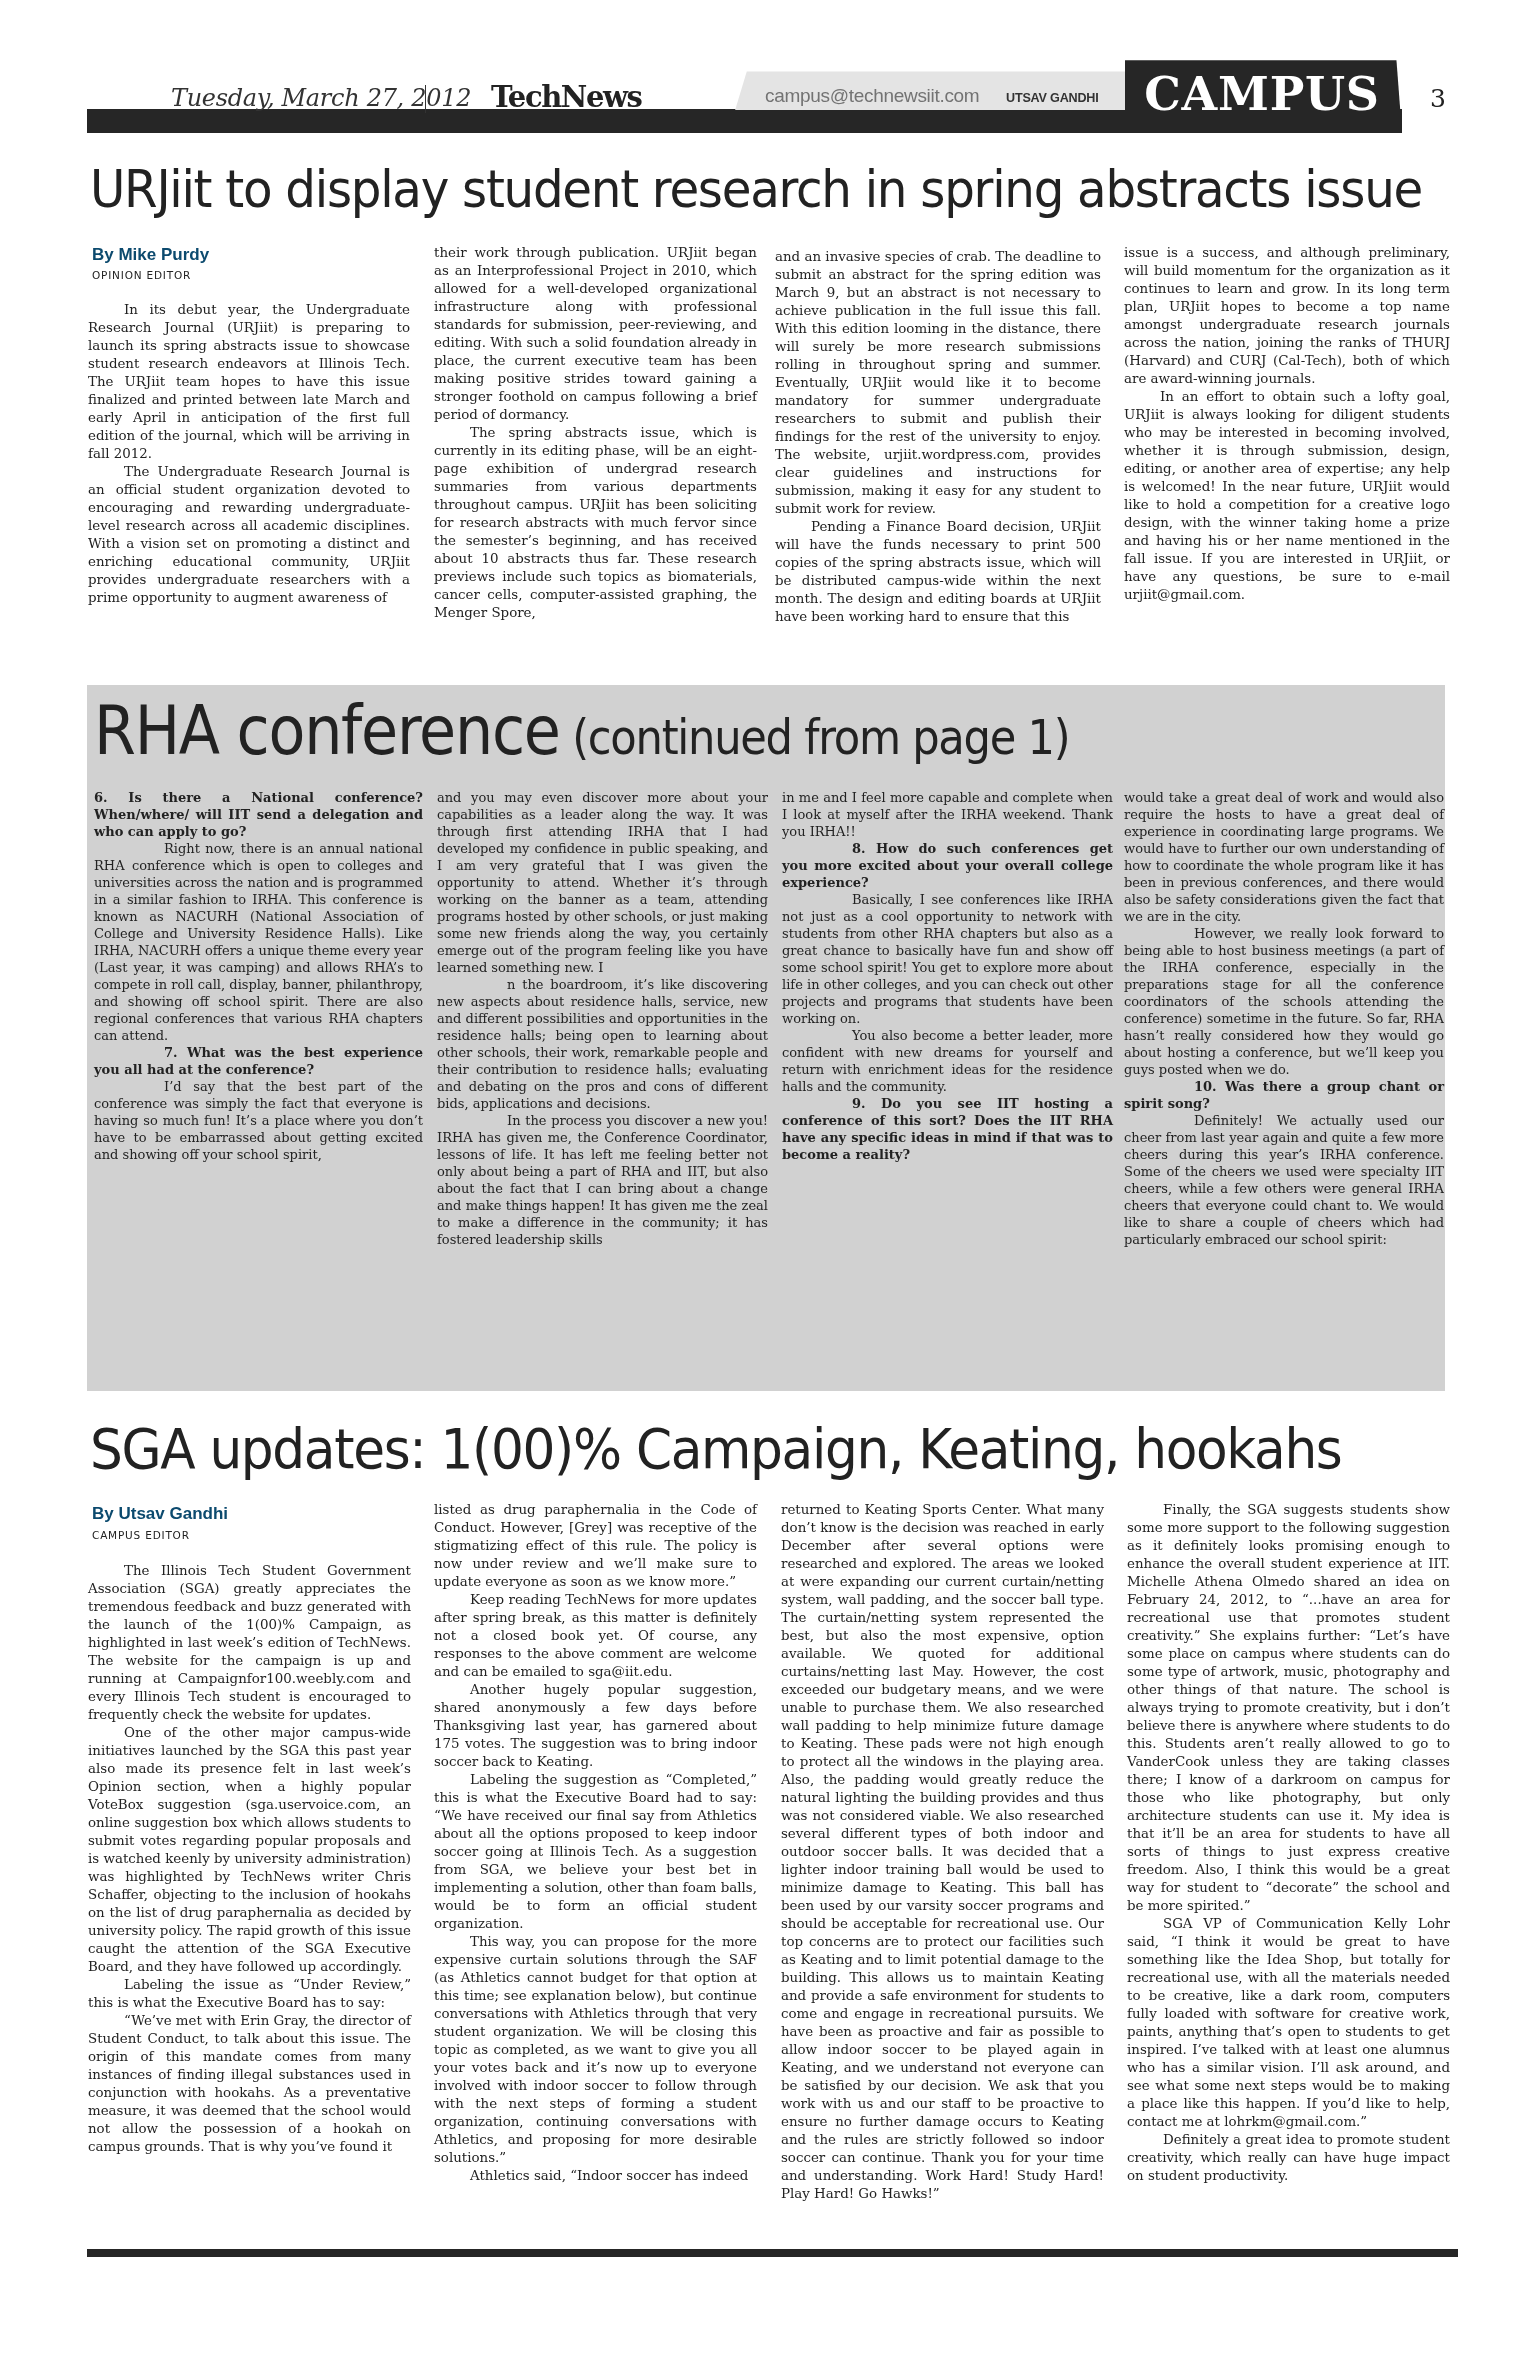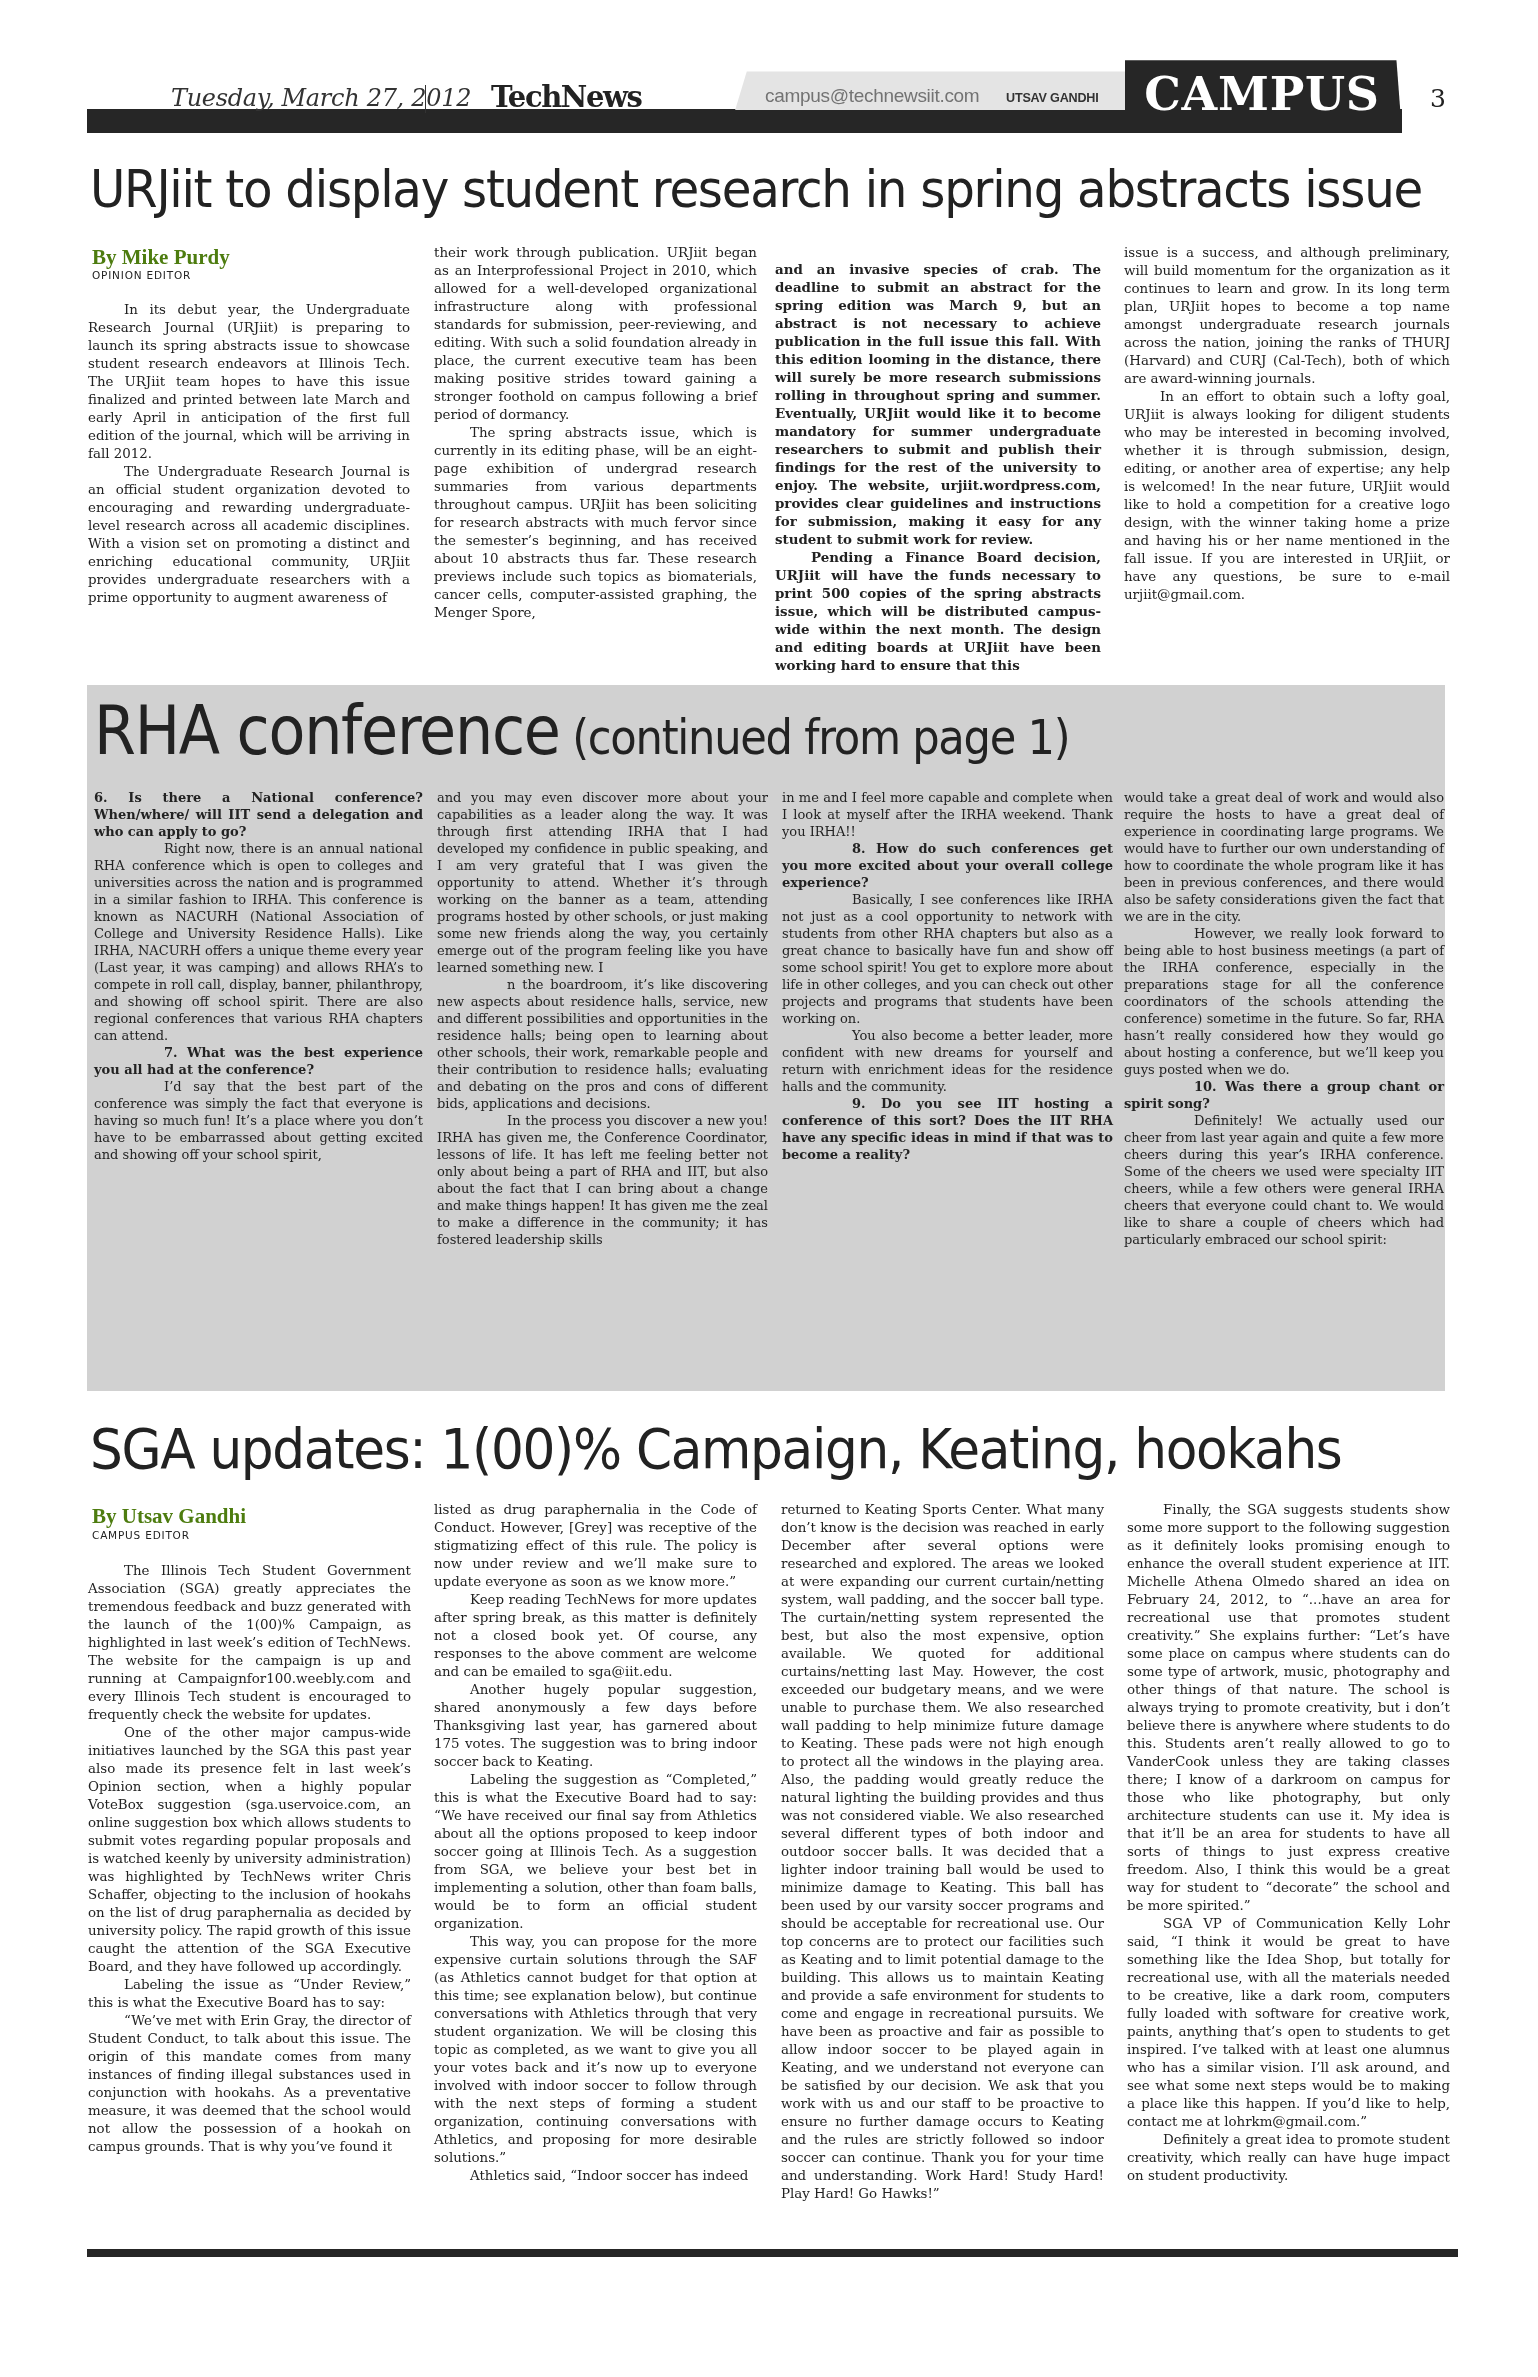--- a/index.html
+++ b/index.html
@@ -20,21 +20,21 @@
   .mh-page { position: absolute; left: 1343px; top: 14px; font-family: "DejaVu Serif", serif; font-size: 25px; color: #222; }
 
   
   .headline { position: absolute; font-family: "DejaVu Sans", sans-serif; color: #222; white-space: nowrap; letter-spacing: -1.4px; }
   .h1 { left: 90px; top: 159px; font-size: 52px; transform-origin: left top; transform: scaleX(0.93); }
   .h2 { left: 94px; top: 692px; font-size: 67px; transform-origin: left top; transform: scaleX(0.9); }
   .h2 .sub { font-size: 48px; margin-left: 14px; }
   .h3 { left: 90px; top: 1417px; font-size: 55px; transform-origin: left top; transform: scaleX(0.94); }
 
   
-  .byline { position: absolute; font-family: Liberation Serif, serif; font-weight: bold; font-size: 21px; color: #4d7c0f; }
+  .byline { position: absolute; font-family: Liberation Sans, sans-serif; font-weight: bold; font-size: 17px; color: #0c4a6e; }
   .byline-role { position: absolute; font-family: "DejaVu Sans", sans-serif; font-size: 10.5px; color: #222; letter-spacing: 0.8px; }
 
   
   .col { position: absolute; font-family: "DejaVu Serif", serif; font-size: 13.4px; line-height: 18px; text-align: justify; color: #222; hyphens: auto; }
   .col p { margin: 0; text-indent: 36px; }
   .col p.q { font-weight: bold; }
   .col p.cont { text-indent: 0; }
 
   
   .rha-box { position: absolute; left: 87px; top: 685px; width: 1358px; height: 706px; background: #d1d1d1; }
@@ -65,21 +65,21 @@
   <div class="byline" style="left:92px;top:245px;">By Mike Purdy</div>
   <div class="byline-role" style="left:92px;top:269px;">OPINION EDITOR</div>
   <div class="col" style="left:88px;top:301px;width:322px;">
       <p>In its debut year, the Undergraduate Research Journal (URJiit) is preparing to launch its spring abstracts issue to showcase student research endeavors at Illinois Tech. The URJiit team hopes to have this issue finalized and printed between late March and early April in anticipation of the first full edition of the journal, which will be arriving in fall 2012.</p>
       <p>The Undergraduate Research Journal is an official student organization devoted to encouraging and rewarding undergraduate-level research across all academic disciplines. With a vision set on promoting a distinct and enriching educational community, URJiit provides undergraduate researchers with a prime opportunity to augment awareness of</p>
     </div>
   <div class="col" style="left:434px;top:244px;width:323px;">
       <p class="cont">their work through publication.  URJiit began as an Interprofessional Project in 2010, which allowed for a well-developed organizational infrastructure along with professional standards for submission, peer-reviewing, and editing. With such a solid foundation already in place, the current executive team has been making positive strides toward gaining a stronger foothold on campus following a brief period of dormancy.</p>
       <p>The spring abstracts issue, which is currently in its editing phase, will be an eight-page exhibition of undergrad research summaries from various departments throughout campus. URJiit has been soliciting for research abstracts with much fervor since the semester’s beginning, and has received about 10 abstracts thus far. These research previews include such topics as biomaterials, cancer cells, computer-assisted graphing, the Menger Spore,</p>
     </div>
-  <div class="col" style="left:775px;top:260px;width:326px;font-weight:bold;">
+  <div class="col" style="left:775px;top:248px;width:326px;">
       <p class="cont">and an invasive species of crab. The deadline to submit an abstract for the spring edition was March 9, but an abstract is not necessary to achieve publication in the full issue this fall. With this edition looming in the distance, there will surely be more research submissions rolling in throughout spring and summer. Eventually, URJiit would like it to become mandatory for summer undergraduate researchers to submit and publish their findings for the rest of the university to enjoy. The website, urjiit.wordpress.com, provides clear guidelines and instructions for submission, making it easy for any student to submit work for review.</p>
       <p>Pending a Finance Board decision, URJiit will have the funds necessary to print 500 copies of the spring abstracts issue, which will be distributed campus-wide within the next month. The design and editing boards at URJiit have been working hard to ensure that this</p>
     </div>
   <div class="col" style="left:1124px;top:244px;width:326px;">
       <p class="cont">issue is a success, and although preliminary, will build momentum for the organization as it continues to learn and grow. In its long term plan, URJiit hopes to become a top name amongst undergraduate research journals across the nation, joining the ranks of THURJ (Harvard) and CURJ (Cal-Tech), both of which are award-winning journals.</p>
       <p>In an effort to obtain such a lofty goal, URJiit is always looking for diligent students who may be interested in becoming involved, whether it is through submission, design, editing, or another area of expertise; any help is welcomed! In the near future, URJiit would like to hold a competition for a creative logo design, with the winner taking home a prize and having his or her name mentioned in the fall issue. If you are interested in URJiit, or have any questions, be sure to e-mail urjiit@gmail.com.</p>
     </div>
 
   <div class="rha-box"></div>
   <h2 class="headline h2" style="margin:0;font-weight:normal;">

